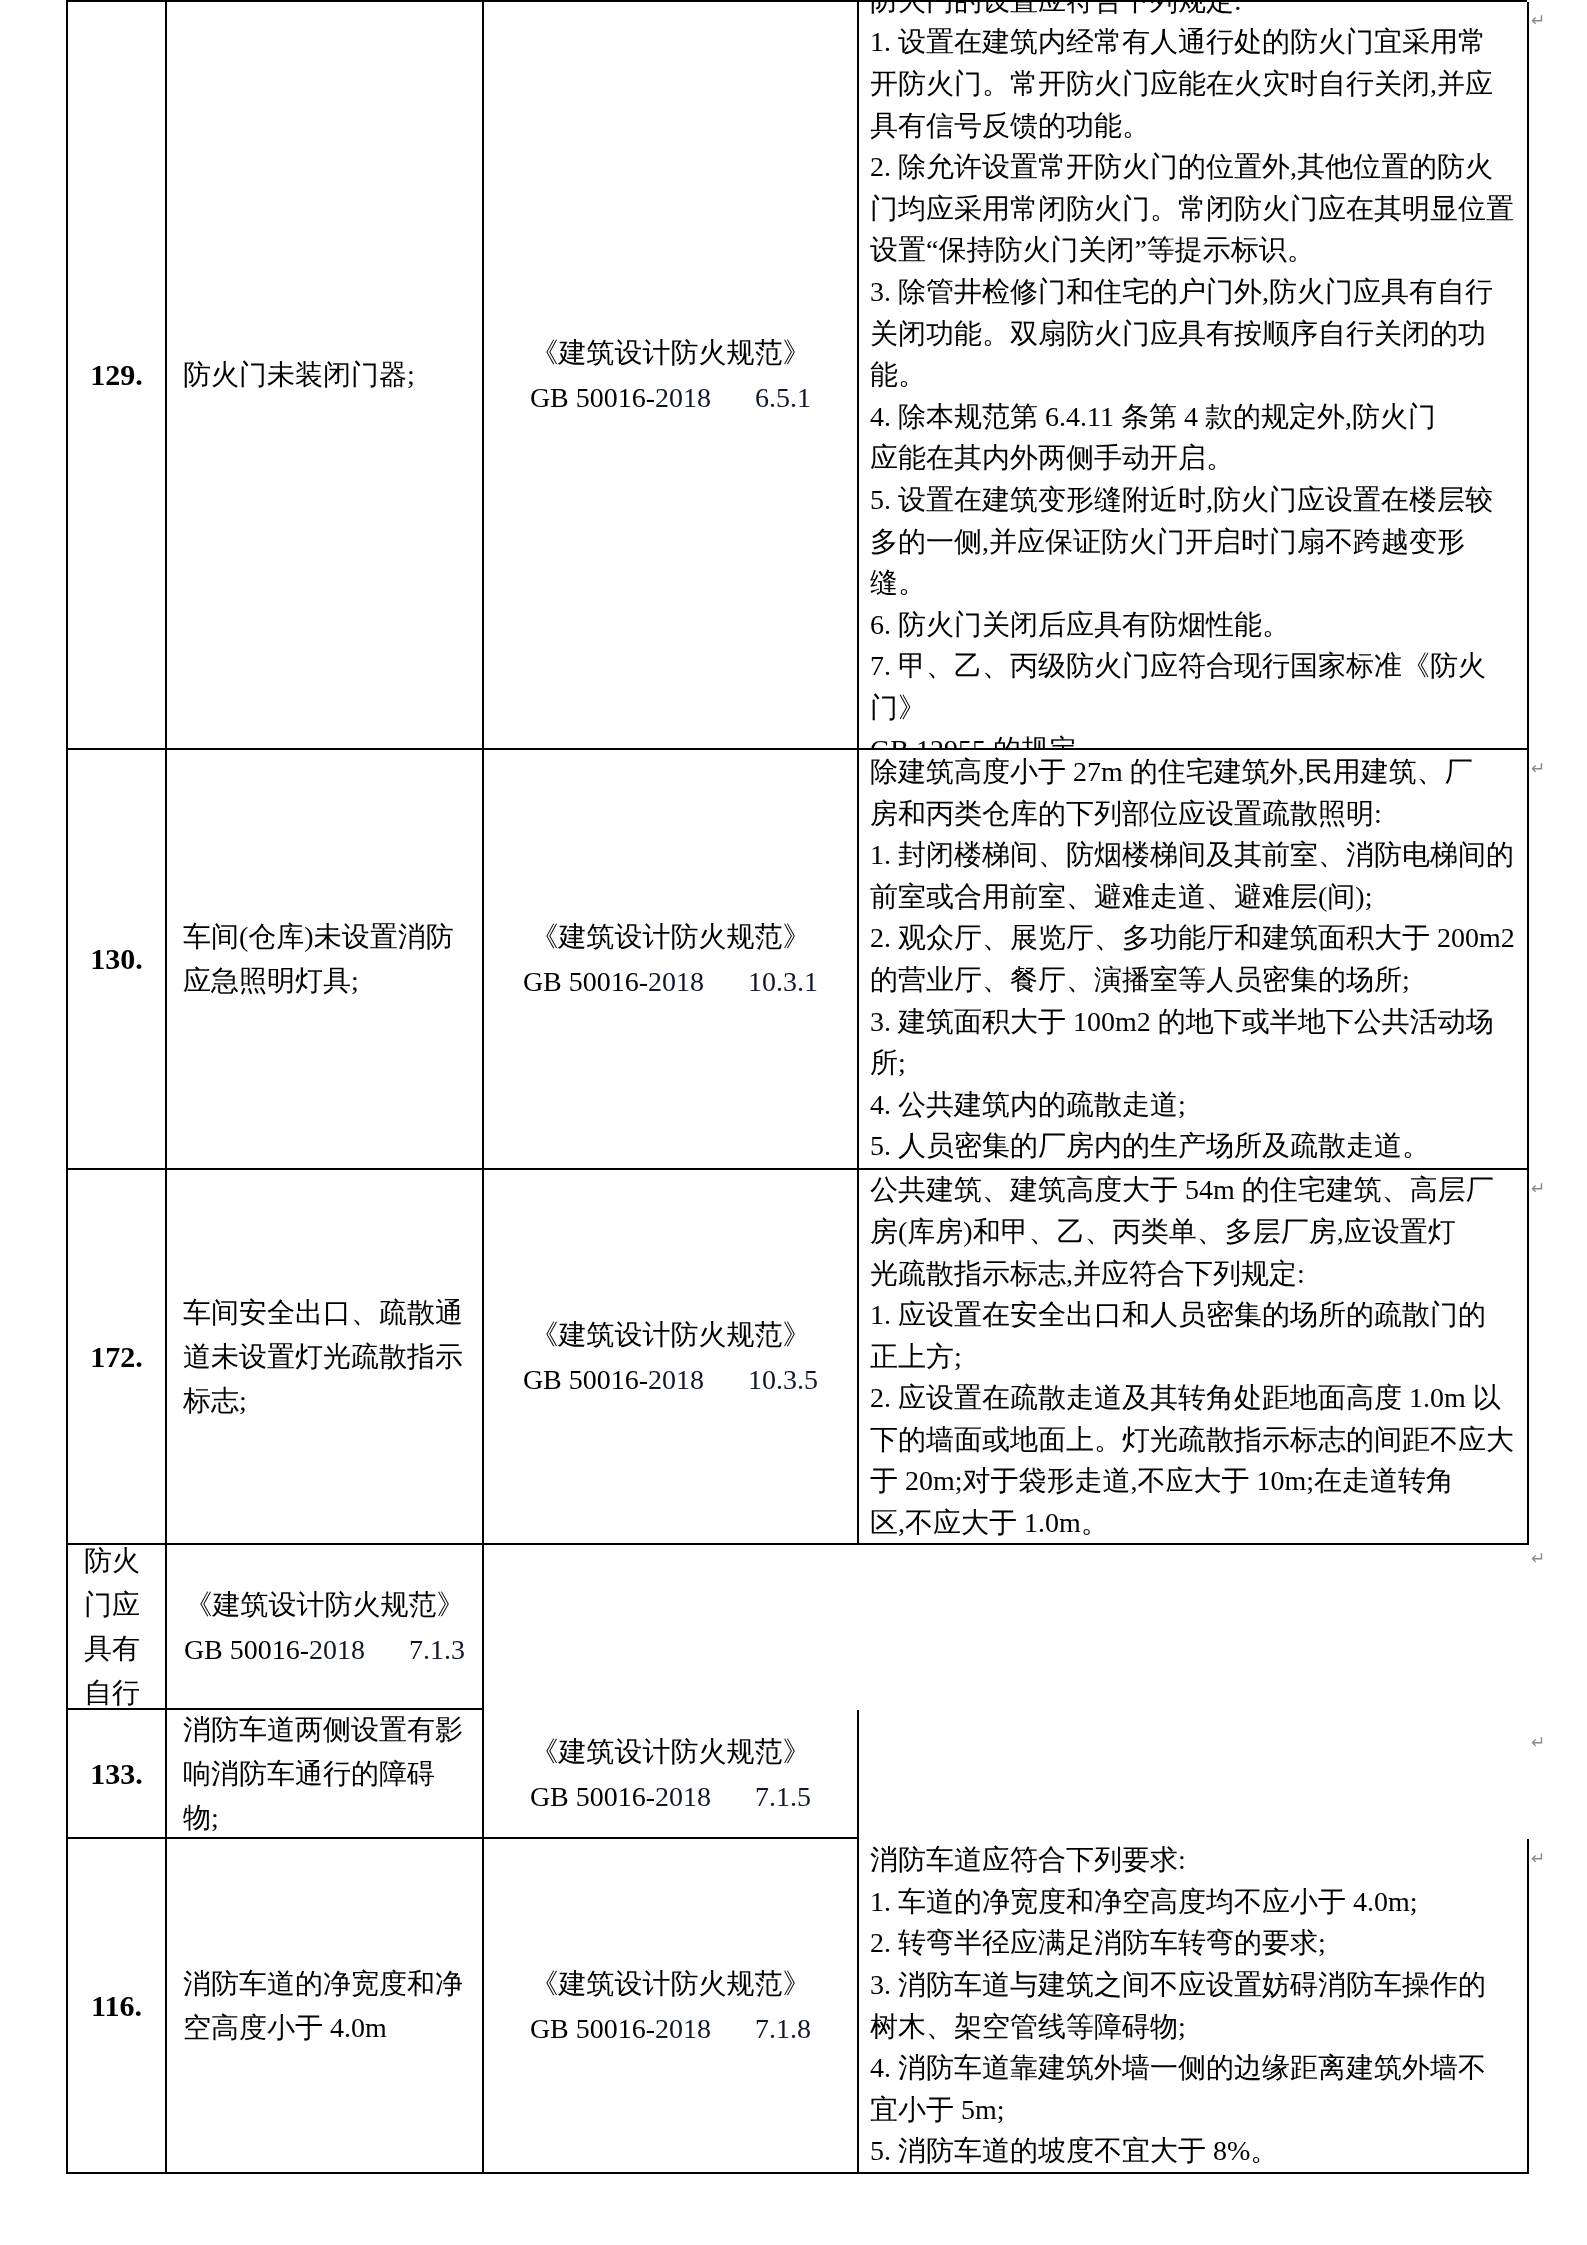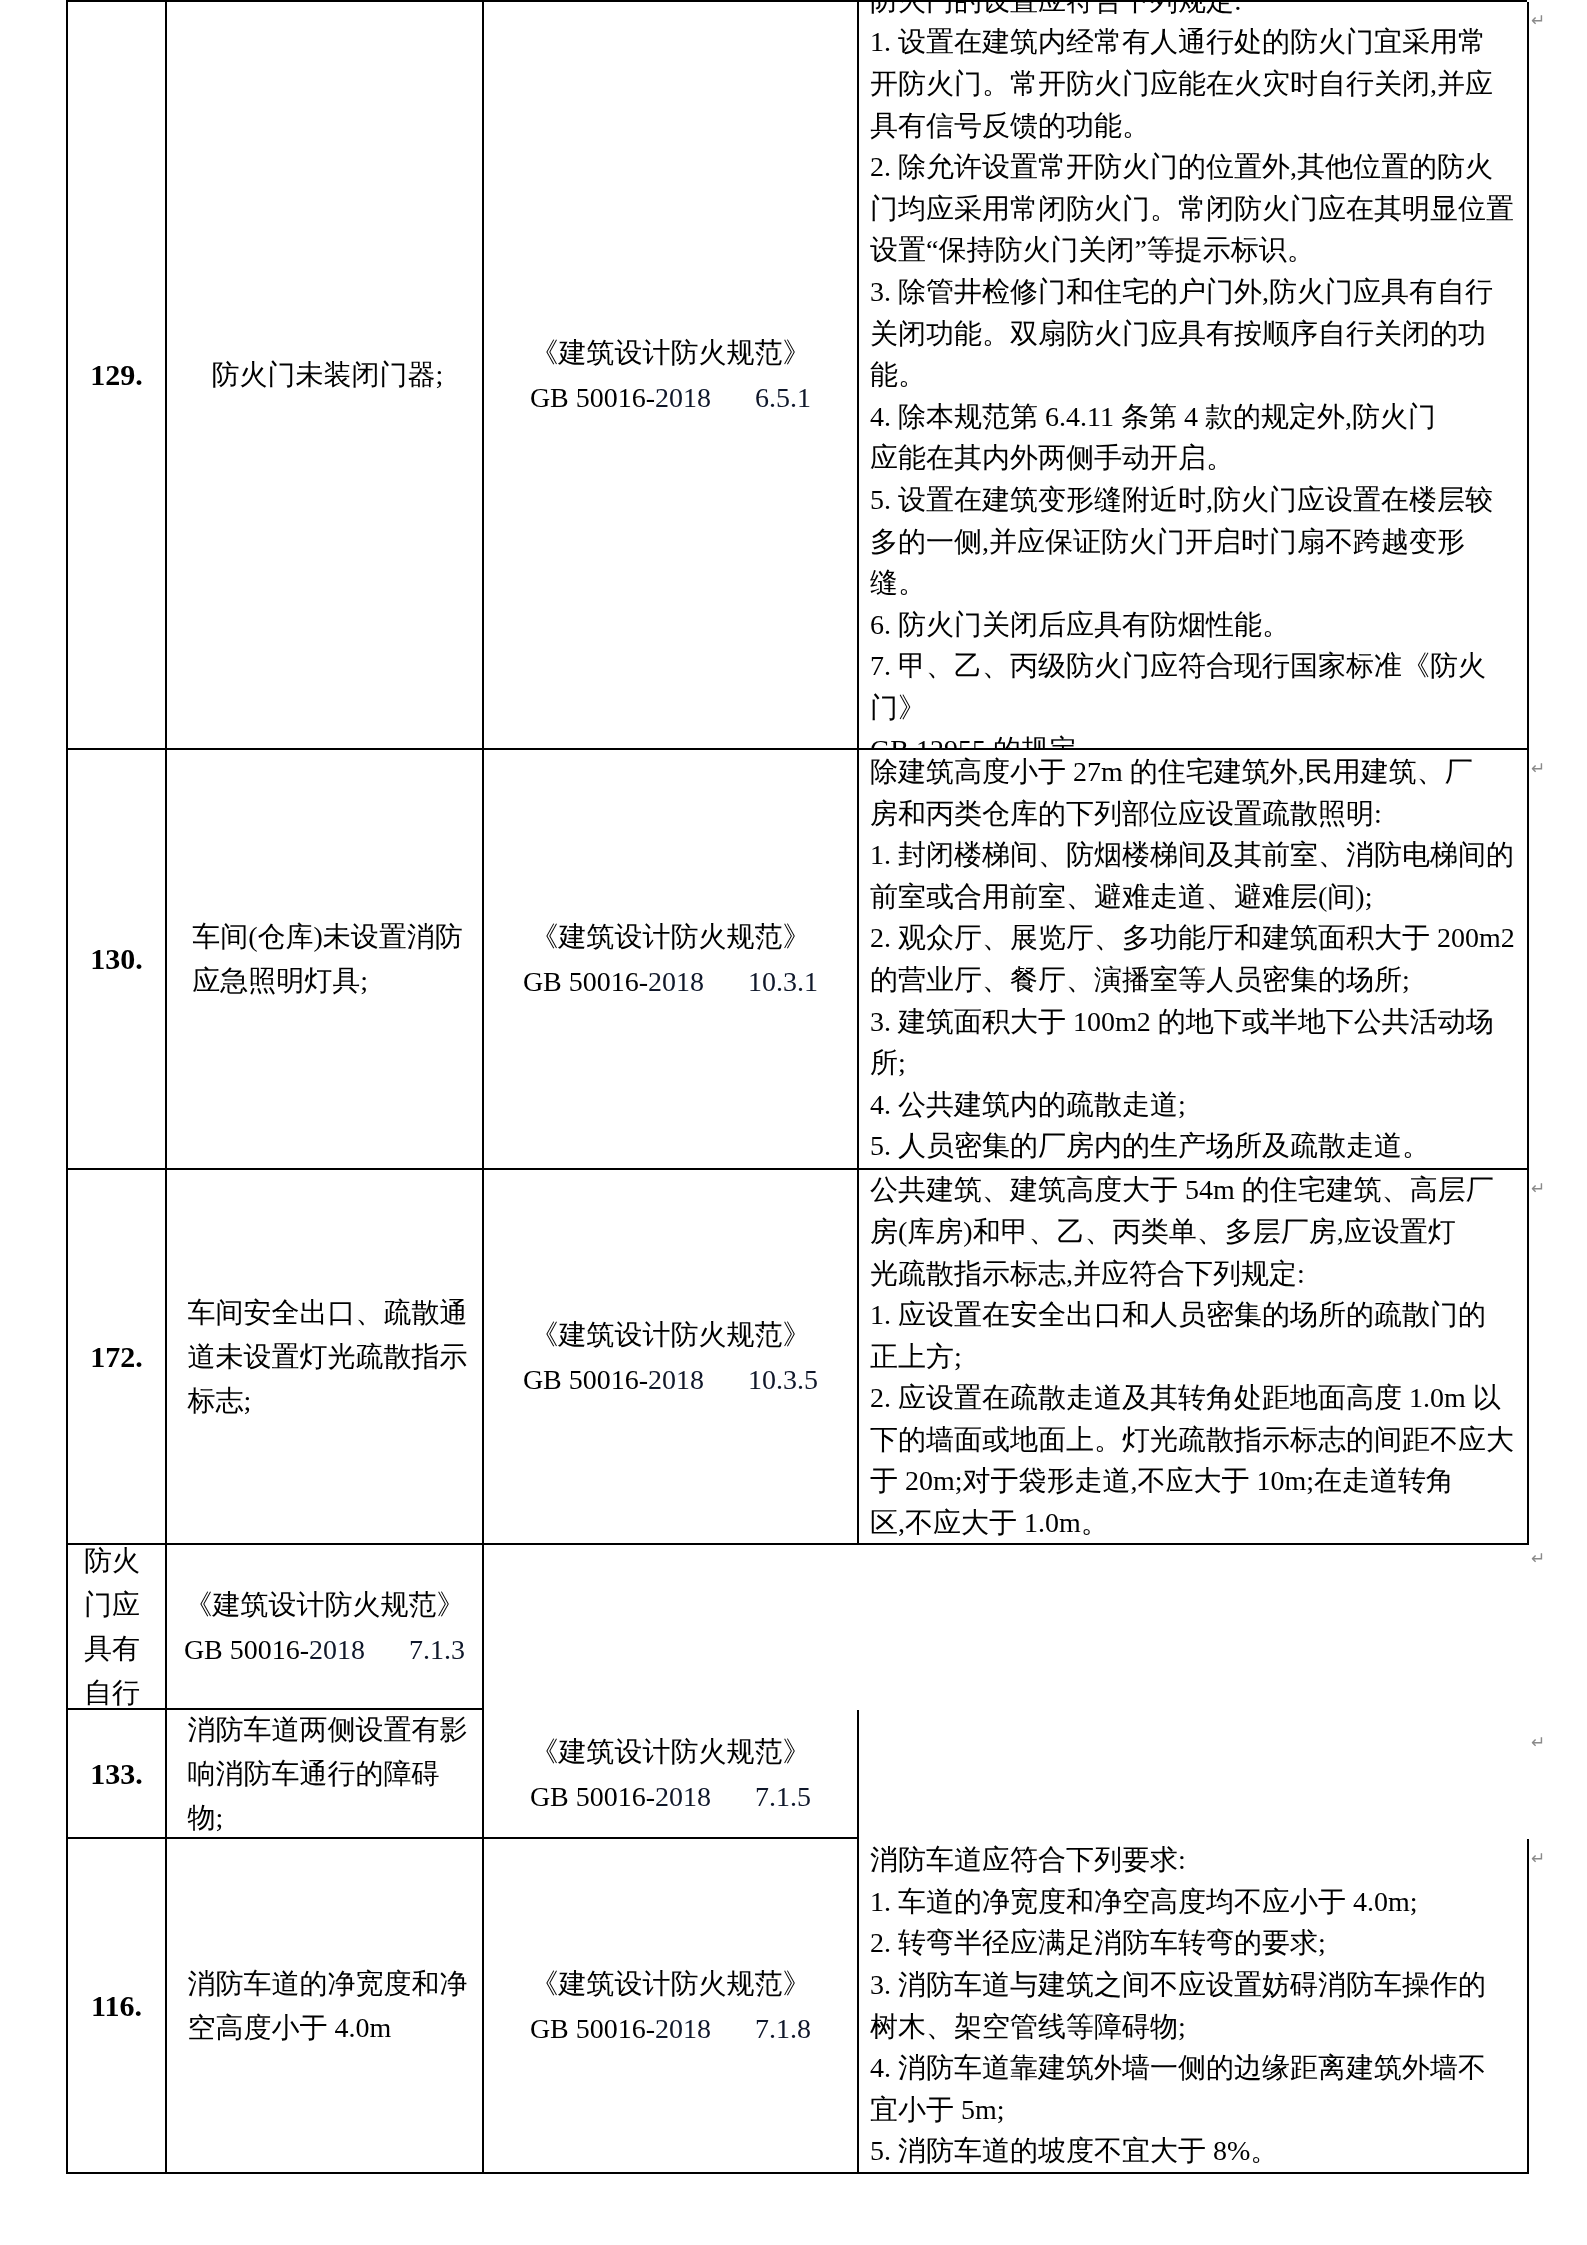--- a/index.html
+++ b/index.html
@@ -32,21 +32,21 @@
     display:flex;
   }
   .cell.num{
     align-items:center;
     justify-content:center;
     font-size:30px;
     font-weight:bold;
   }
   .cell.issue{
     align-items:center;
-    justify-content:center;
+    justify-content:flex-start;
     padding-left:16px;
     padding-right:10px;
     font-size:28px;
   }
   .cell.issue .pre{
     white-space:pre-line;
     line-height:44px;
   }
   .cell.ref{
     align-items:center;

